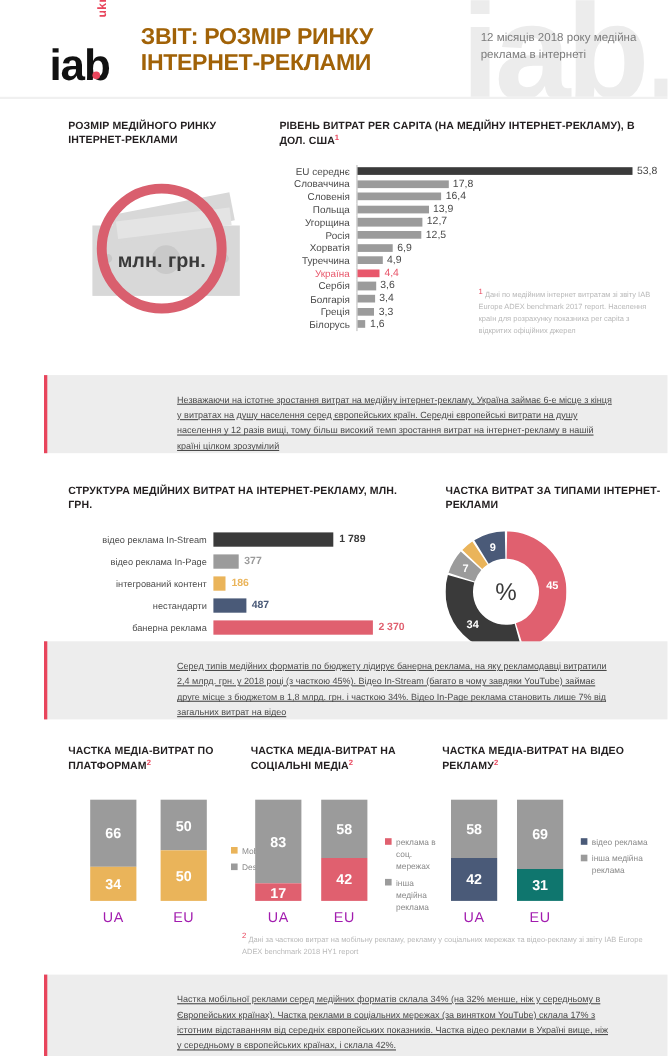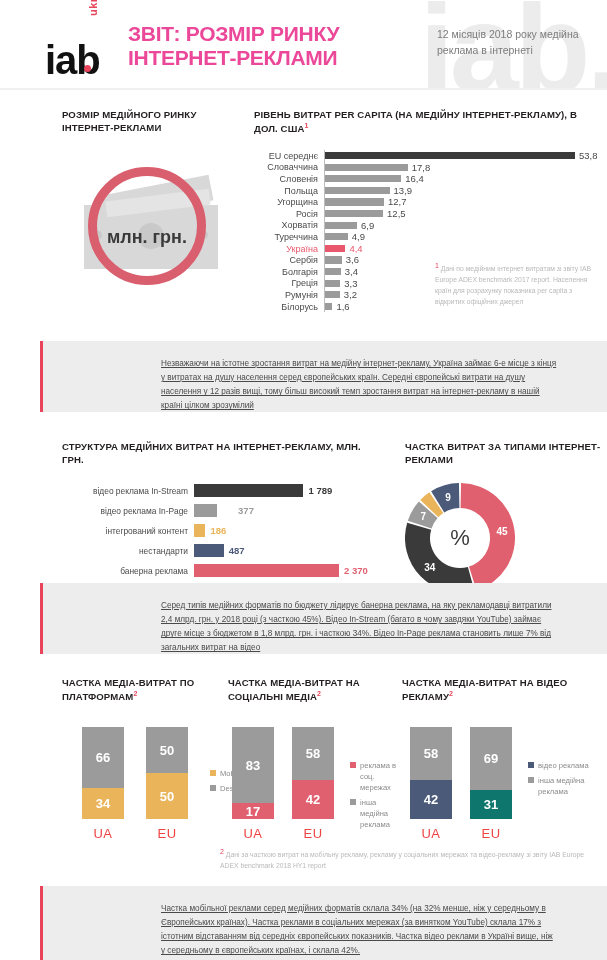--- a/index.html
+++ b/index.html
@@ -27,21 +27,21 @@
     border-radius:50%;background:#e8455c;
   }
   .logo-ukr{
     position:absolute;left:60px;top:-2px;
     font-size:11px;font-weight:bold;color:#e8455c;
     transform:rotate(-90deg);transform-origin:left top;
     white-space:nowrap;letter-spacing:.5px;
   }
   .htitle{
     position:absolute;left:128px;top:22px;width:290px;
-    font-size:21px;font-weight:bold;color:#ec4899;
+    font-size:21px;font-weight:bold;color:#a16207;
     line-height:1.14;letter-spacing:-.3px;
   }
   .hsub{
     position:absolute;left:437px;top:26px;width:160px;
     font-size:10.5px;color:#7c7c7c;line-height:1.55;
   }
   .hrule{position:absolute;left:0;top:88px;width:607px;height:2px;background:#f0f0f0;}
 
   
   .sect-title{
@@ -136,21 +136,21 @@
 
   
   .sb{position:absolute;top:676px;}
   .sb-title{height:26px;}
   .sb-area{position:relative;margin-top:14px;height:125px;}
   .sbcol{position:absolute;width:42px;bottom:22px;}
   .sbseg{position:relative;width:42px;display:flex;align-items:center;justify-content:center;
          color:#fff;font-size:13px;font-weight:bold;}
   .sbcap{
     position:absolute;bottom:0;width:42px;text-align:center;
-    font-size:13px;color:#ef4444;letter-spacing:.5px;
+    font-size:13px;color:#a21caf;letter-spacing:.5px;
   }
   .sb-leg{position:absolute;font-size:7.6px;color:#8b8b8b;line-height:1.45;}
   .legrow{display:flex;align-items:flex-start;margin-bottom:4px;}
   .legsw{width:6px;height:6px;margin-right:4px;margin-top:2px;flex:none;}
   .legtxt{max-width:56px;}
 
   .foot2{
     position:absolute;left:220px;top:846px;width:370px;
     font-size:6.8px;color:#b9b9b9;line-height:1.62;
   }
@@ -271,27 +271,20 @@
           </div>
         </div>
         <div class="pc-row">
           <div class="pc-lab">Греція</div>
           <div class="pc-track">
             <div class="pc-bar" style="width: 15.3346px; background: rgb(155, 155, 155);"></div>
             <div class="pc-val" style="left: 19.3346px;">3,3</div>
           </div>
         </div>
         <div class="pc-row">
-          <div class="pc-lab">Румунія</div>
-          <div class="pc-track">
-            <div class="pc-bar" style="width: 14.8699px; background: rgb(155, 155, 155);"></div>
-            <div class="pc-val" style="left: 18.8699px;">3,2</div>
-          </div>
-        </div>
-        <div class="pc-row">
           <div class="pc-lab">Білорусь</div>
           <div class="pc-track">
             <div class="pc-bar" style="width: 7.43494px; background: rgb(155, 155, 155);"></div>
             <div class="pc-val" style="left: 11.4349px;">1,6</div>
           </div>
         </div>
       </div>
     <div class="foot1">
       <span class="sup" style="color:#e8455c">1</span>
       <span>Дані по медійним інтернет витратам зі звіту IAB Europe ADEX benchmark 2017 report. Населення країн для розрахунку показника per capita з відкритих офіційних джерел</span>
@@ -311,21 +304,21 @@
           <div class="st-lab">відео реклама In-Stream</div>
           <div class="st-track">
             <div class="st-bar" style="width: 109.454px; background: rgb(58, 58, 58);"></div>
             <div class="st-val" style="left: 114.454px; color: rgb(58, 58, 58);">1 789</div>
           </div>
         </div>
         <div class="st-row">
           <div class="st-lab">відео реклама In-Page</div>
           <div class="st-track">
             <div class="st-bar" style="width: 23.0654px; background: rgb(155, 155, 155);"></div>
-            <div class="st-val" style="left: 28.0654px; color: rgb(155, 155, 155); margin-left: 16px;">377</div>
+            <div class="st-val" style="left: 28.0654px; color: rgb(155, 155, 155);">377</div>
           </div>
         </div>
         <div class="st-row">
           <div class="st-lab">інтегрований контент</div>
           <div class="st-track">
             <div class="st-bar" style="width: 11.3797px; background: rgb(234, 180, 90);"></div>
             <div class="st-val" style="left: 16.3797px; color: rgb(234, 180, 90);">186</div>
           </div>
         </div>
         <div class="st-row">

